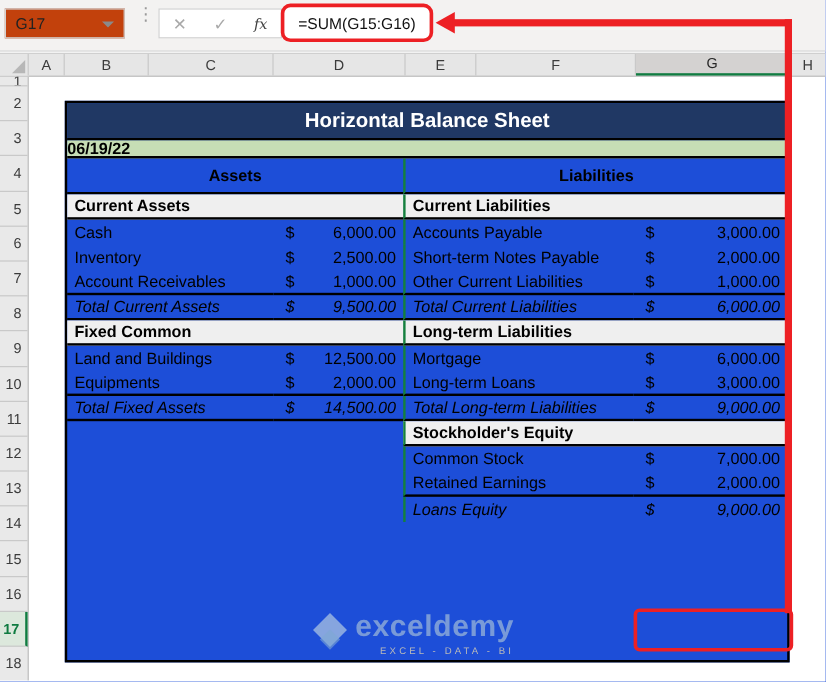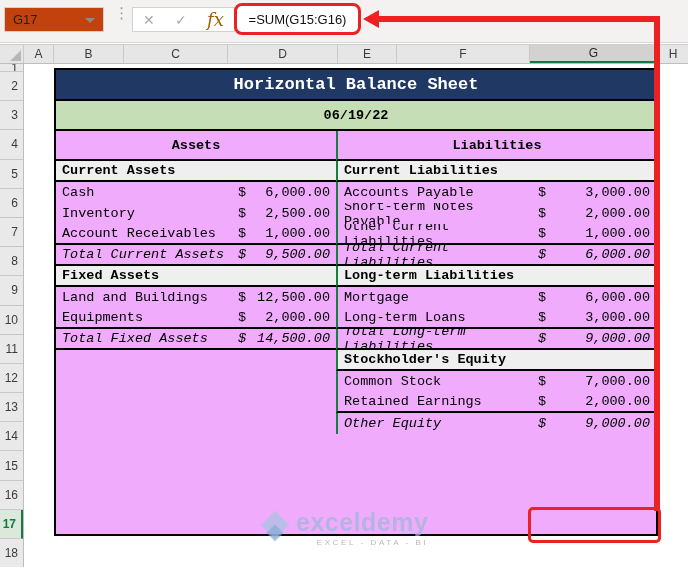--- a/index.html
+++ b/index.html
@@ -20,21 +20,21 @@
   .name-box .dd {
     position:absolute; right:8px; top:10px; width:0; height:0;
     border-left:5px solid transparent; border-right:5px solid transparent; border-top:5px solid #8a8a8a;
   }
   .dots { position:absolute; left:114px; top:6px; font-size:15px; color:#9a9a9a; letter-spacing:0; line-height:13px; text-align:center; width:10px; }
   .fn-box {
     position:absolute; left:132px; top:7px; width:103px; height:25px;
     background:#fff; border:1px solid #d1d1d1; display:flex; align-items:center; justify-content:space-around;
     color:#a9a9a9; font-size:14px;
   }
-  .fn-box .fx { font-family:"DejaVu Serif", serif; font-style:italic; color:#a16207; font-size:18px;text-align:right; }
+  .fn-box .fx { font-family:"DejaVu Serif", serif; font-style:italic; color:#404040; font-size:12px;text-align:right; }
   .formula-box {
     position:absolute; left:234px; top:3px; width:127px; height:32px;
     background:#fff; border:3px solid #ed2024; border-radius:8px;
     display:flex; align-items:center; justify-content:center;
     font-size:13px; color:#111;
   }
 
   
   .arrow-head {
     position:absolute; left:363px; top:10px; width:0; height:0; z-index:8;
@@ -62,35 +62,35 @@
 
   .row-headers { position:absolute; left:0; top:64px; width:24px; display:flex; flex-direction:column; background:#e9e9e9; border-right:1px solid #bdbdbd; }
   .row-h {
     width:100%; border-bottom:1px solid #c9c9c9; display:flex; align-items:center; justify-content:flex-end;
     padding-right:5px; font-size:12px; color:#3b3b3b; overflow:hidden; flex:none;
   }
   .row-h.sel { background:#dce8dc; border-right:2px solid #107c41; color:#0f7b40; font-weight:bold; }
 
   
   .bs-table {
-    position:absolute; left:54px; top:68px; width:604px; height:468px;
-    border:2px solid #000; background:#f0abfc; z-index:1;font-family:Liberation Mono, monospace;
+    position:absolute; left:54px; top:84px; width:604px; height:468px;
+    border:2px solid #000; background:#1d4ed8; z-index:1;
   }
   .tr { display:grid; grid-template-columns:172px 108px 192px 128px; height:21px; }
   .td { display:flex; align-items:center; font-size:13.5px; color:#000; overflow:hidden; }
   .lbl { padding-left:6px; }
   .amt { justify-content:space-between; padding-left:10px; padding-right:6px; }
   .amt .val { text-align:right; }
   .sec { font-weight:bold; background:#efefef; padding-left:6px; }
   .hd { font-weight:bold; justify-content:center; }
   .tot { font-style:italic; }
   .bb { border-bottom:2px solid #000; }
   .bl { border-left:2px solid #15803d; }
   .title-row { background:#203864; color:#fff; font-weight:bold; font-size:17px; display:flex; align-items:center; justify-content:center; height:31px; border-bottom:2px solid #000; }
-  .date-row { background:#c6deb5; color:#000; font-weight:bold; font-size:13.5px; display:flex; align-items:center; justify-content:center; height:30px; border-bottom:2px solid #000; }
+  .date-row { background:#c6deb5; color:#000; font-weight:bold; font-size:13.5px; display:flex; align-items:center; justify-content:flex-start; height:15px; border-bottom:2px solid #000; }
 
   
   .watermark { position:absolute; left:258px; top:509px; display:flex; align-items:flex-start; z-index:3; pointer-events:none;text-align:right; }
   .wm-logo { position:relative; width:36px; height:40px; }
   .wm-d1 { position:absolute; left:7px; top:6px; width:20px; height:20px; background:#a9c3e2; opacity:.75; transform:rotate(45deg); }
   .wm-d2 { position:absolute; left:11px; top:18px; width:12px; height:12px; background:#7fa8d4; opacity:.6; transform:rotate(45deg); }
   .wm-text { display:flex; flex-direction:column; margin-left:2px; }
   .wm-brand { font-size:25px; font-weight:bold; color:#9db8d8; opacity:.72; line-height:26px; letter-spacing:.5px; }
   .wm-tag { font-size:8px; letter-spacing:2.6px; color:#b9b9b9; margin-top:3px; padding-left:3px; }
 </style>
@@ -219,21 +219,21 @@
       <span class="val">9,500.00</span>
     </div>
     <div class="td lbl tot bl bb">Total Current Liabilities</div>
     <div class="td amt tot bb">
       <span>$</span>
       <span class="val">6,000.00</span>
     </div>
   </div>
 
   <div class="tr" style="grid-template-columns:280px 320px">
-    <div class="td sec bb">Fixed Assets</div>
+    <div class="td sec bb">Fixed Common</div>
     <div class="td sec bb bl">Long-term Liabilities</div>
   </div>
 
   <div class="tr">
     <div class="td lbl">Land and Buildings</div>
     <div class="td amt">
       <span>$</span>
       <span class="val">12,500.00</span>
     </div>
     <div class="td lbl bl">Mortgage</div>
@@ -287,21 +287,21 @@
     <div class="td"></div>
     <div class="td lbl bl bb">Retained Earnings</div>
     <div class="td amt bb">
       <span>$</span>
       <span class="val">2,000.00</span>
     </div>
   </div>
 
   <div class="tr" style="grid-template-columns:280px 192px 128px">
     <div class="td"></div>
-    <div class="td lbl tot bl">Other Equity</div>
+    <div class="td lbl tot bl">Loans Equity</div>
     <div class="td amt tot">
       <span>$</span>
       <span class="val">9,000.00</span>
     </div>
   </div>
 
 </div>
 
 <div class="watermark">
   <div class="wm-logo">

